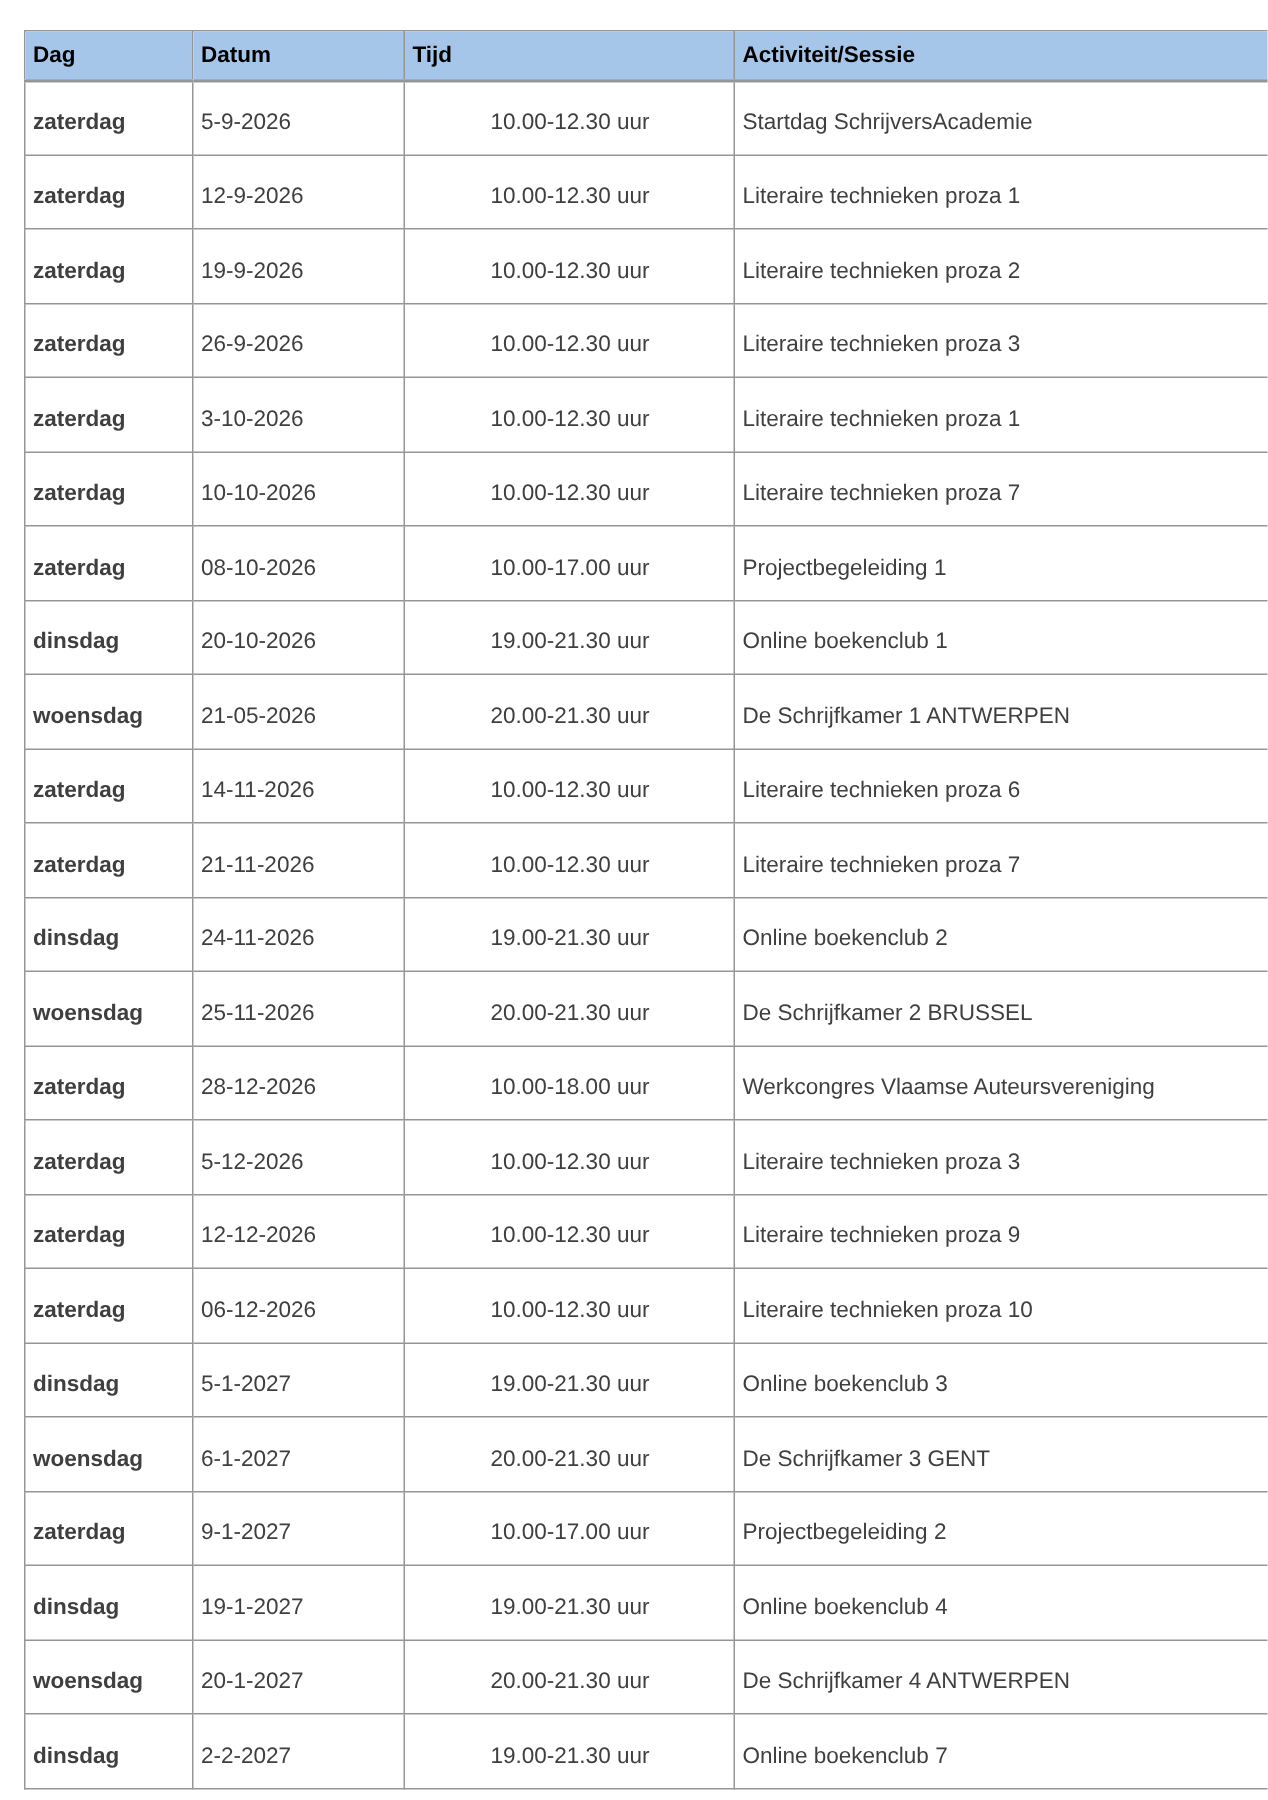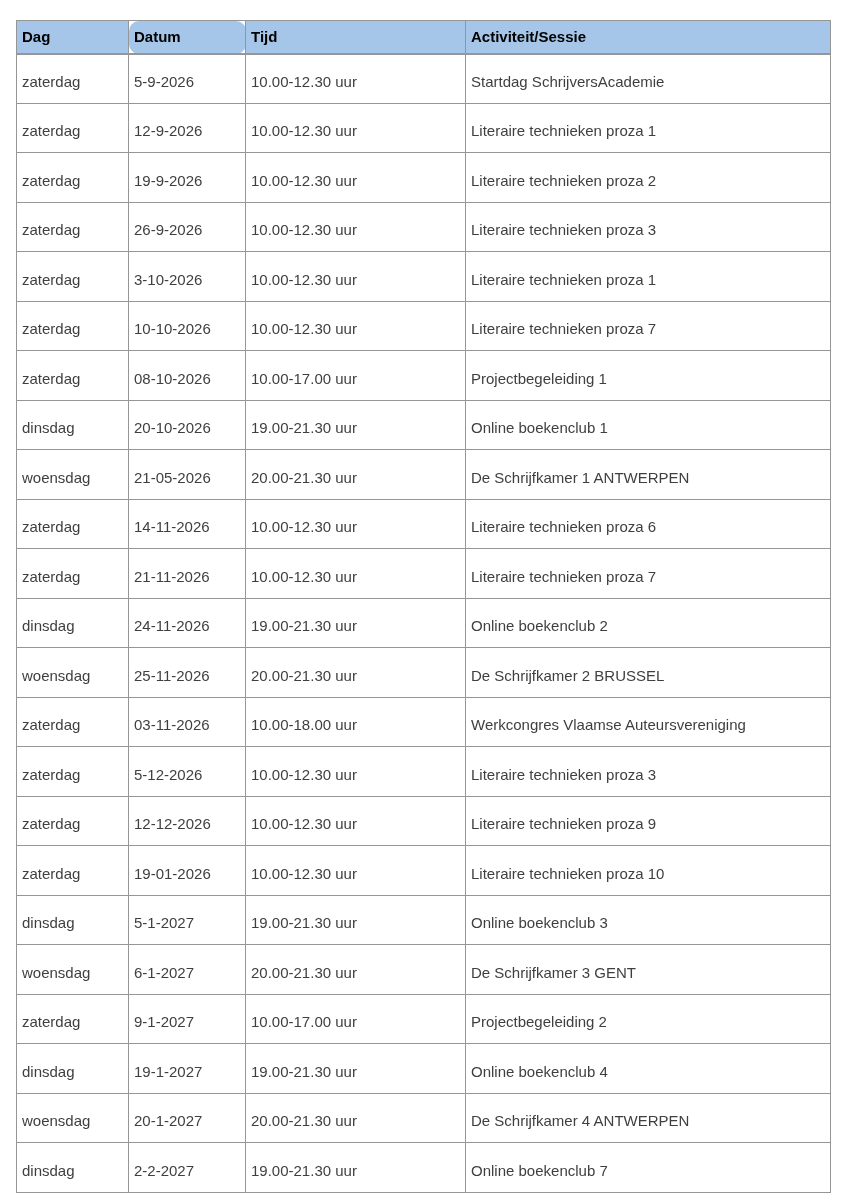--- a/index.html
+++ b/index.html
@@ -44,25 +44,25 @@
     height:33px;
     vertical-align:middle;
     border-bottom:2px solid var(--border);
   }
   table.schedule td{
     color:var(--text);
     height:49.5px;
     vertical-align:middle;
     padding-top:6px;
   }
-  .col-dag{width:112px;}
-  .col-datum{width:117px;border-radius:10px;}
+  .col-dag{width:112px;font-weight:bold;}
+  .col-datum{width:141px;}
   .col-tijd{width:220px;margin-top:20px;}
   .col-activiteit{width:365px;}
-  th.col-tijd, td.col-tijd{text-align:left;}
+  th.col-tijd, td.col-tijd{text-align:center;}
 </style>
 </head>
 <body>
 
 <div class="page">
   <table class="schedule">
     <thead>
       <tr>
         <th class="col-dag">Dag</th>
         <th class="col-datum">Datum</th>
@@ -157,42 +157,42 @@
 
   <tr>
     <td class="col-dag">woensdag</td>
     <td class="col-datum">25-11-2026</td>
     <td class="col-tijd">20.00-21.30 uur</td>
     <td class="col-activiteit">De Schrijfkamer 2 BRUSSEL</td>
   </tr>
 
   <tr>
     <td class="col-dag">zaterdag</td>
-    <td class="col-datum">03-11-2026</td>
+    <td class="col-datum">28-12-2026</td>
     <td class="col-tijd">10.00-18.00 uur</td>
     <td class="col-activiteit">Werkcongres Vlaamse Auteursvereniging</td>
   </tr>
 
   <tr>
     <td class="col-dag">zaterdag</td>
     <td class="col-datum">5-12-2026</td>
     <td class="col-tijd">10.00-12.30 uur</td>
     <td class="col-activiteit">Literaire technieken proza 3</td>
   </tr>
 
   <tr>
     <td class="col-dag">zaterdag</td>
     <td class="col-datum">12-12-2026</td>
     <td class="col-tijd">10.00-12.30 uur</td>
     <td class="col-activiteit">Literaire technieken proza 9</td>
   </tr>
 
   <tr>
     <td class="col-dag">zaterdag</td>
-    <td class="col-datum">19-01-2026</td>
+    <td class="col-datum">06-12-2026</td>
     <td class="col-tijd">10.00-12.30 uur</td>
     <td class="col-activiteit">Literaire technieken proza 10</td>
   </tr>
 
   <tr>
     <td class="col-dag">dinsdag</td>
     <td class="col-datum">5-1-2027</td>
     <td class="col-tijd">19.00-21.30 uur</td>
     <td class="col-activiteit">Online boekenclub 3</td>
   </tr>

